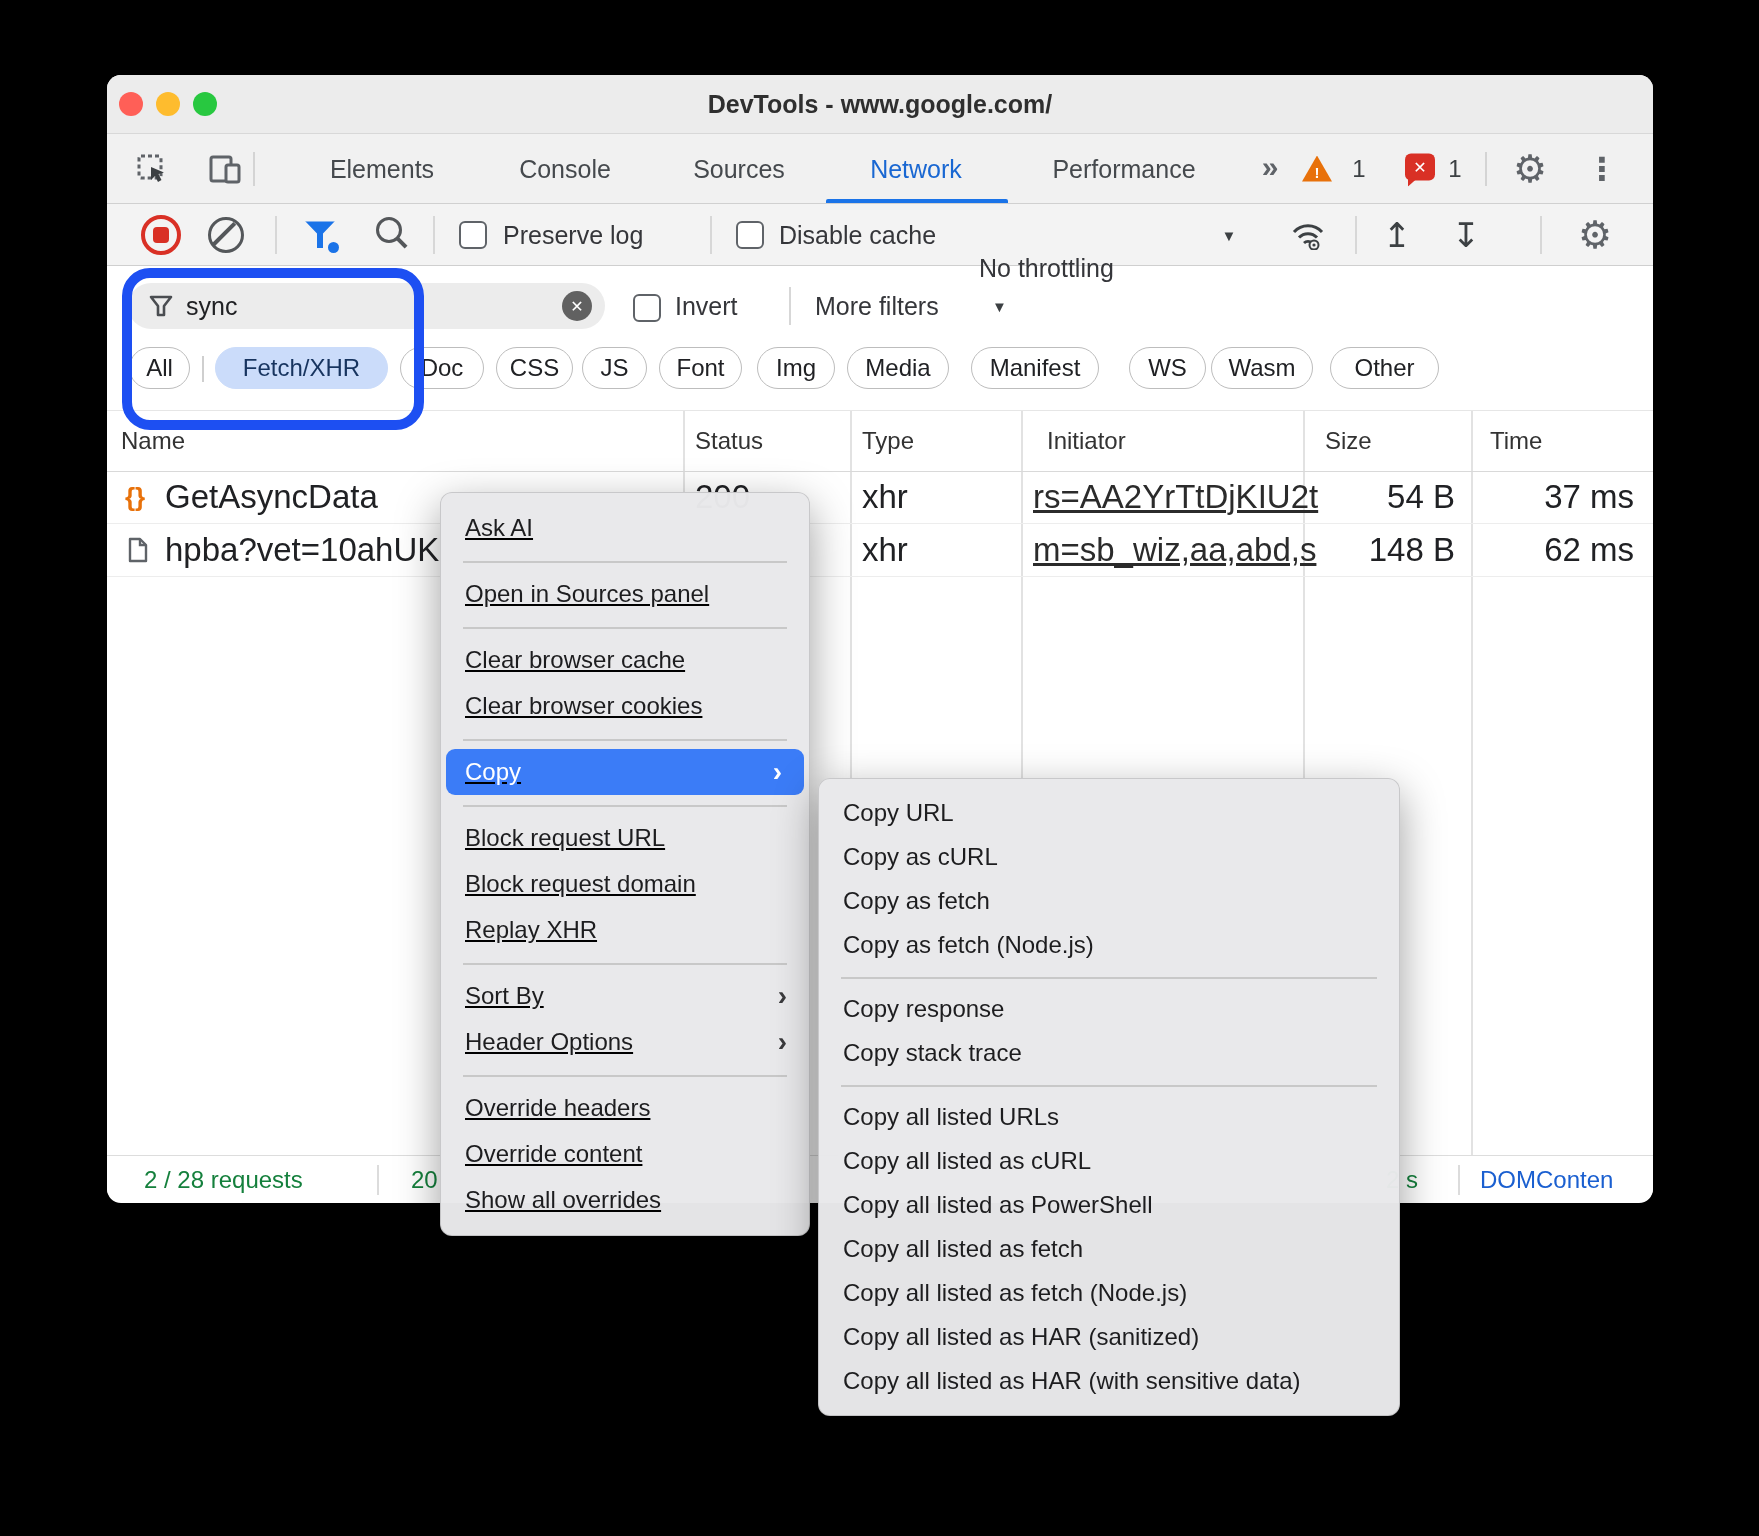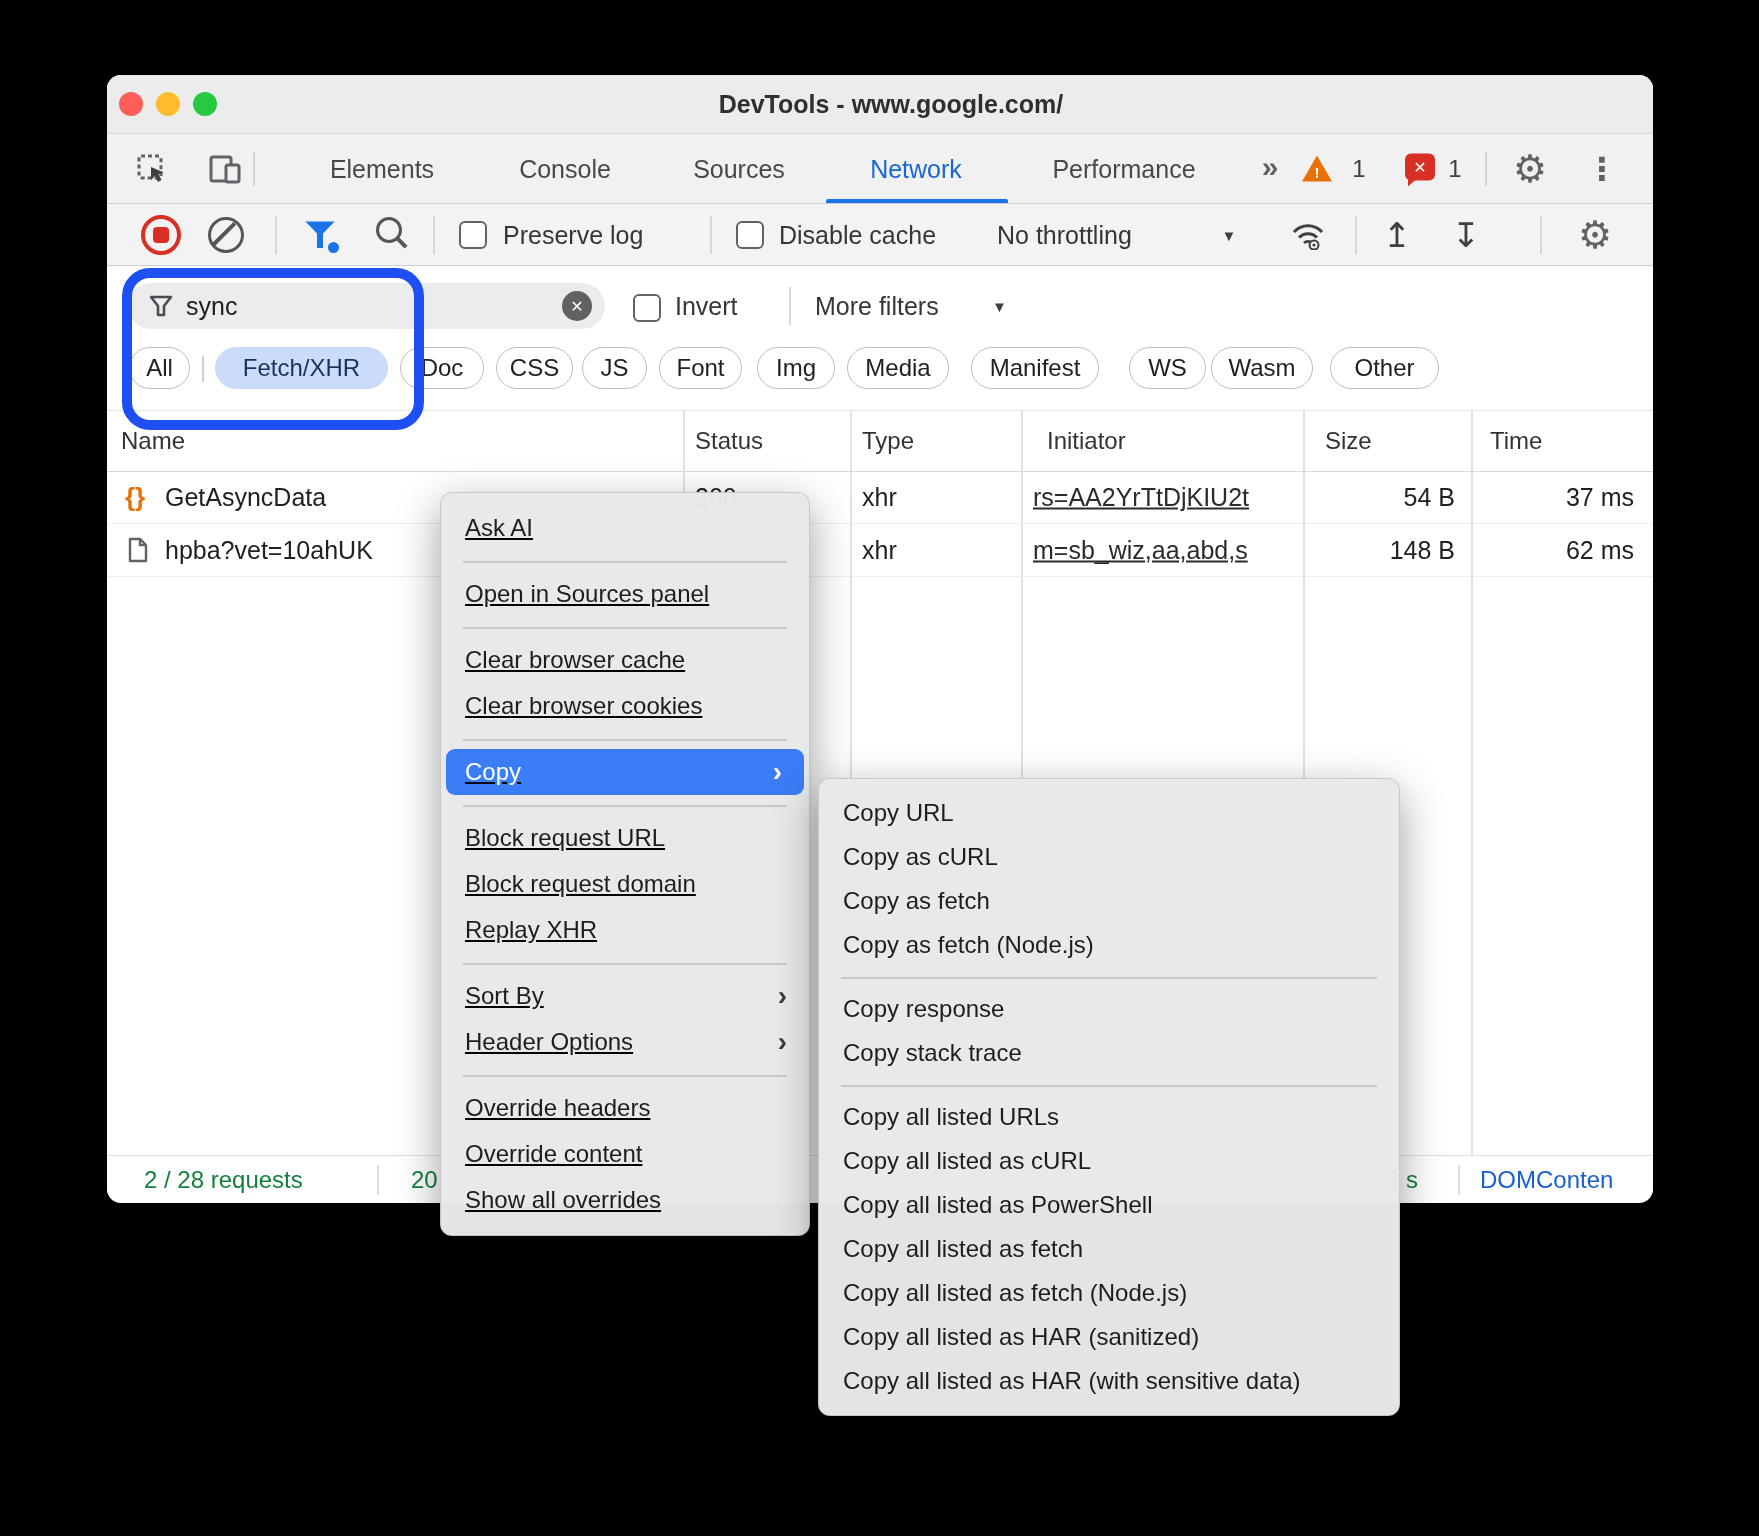--- a/index.html
+++ b/index.html
@@ -10,21 +10,21 @@
   .vc{transform:translateY(-50%);}
 
   
   #win{left:107px;top:75px;width:1546px;height:1127px;background:#fff;border-radius:14px;
        box-shadow:0 25px 70px rgba(0,0,0,.55);}
 
   
   #titlebar{left:0;top:0;width:100%;height:58px;background:#ececec;border-radius:14px 14px 0 0;
             border-bottom:1px solid #d8d8d8;}
   .tl{width:24px;height:24px;border-radius:50%;top:17px;}
-  #titlebar .title{width:100%;text-align:center;top:50%;font-size:25px;font-weight:bold;color:#2f2f2f;margin-left:11px;}
+  #titlebar .title{width:100%;text-align:center;top:50%;font-size:25px;font-weight:bold;color:#2f2f2f;}
 
   
   #tabbar{left:0;top:59px;width:100%;height:69px;background:#f1f1f1;border-bottom:1px solid #d0d0d0;}
   .tab{top:50%;font-size:25px;color:#45494d;white-space:nowrap;cursor:default;}
   .tab.active{color:#1967d2;}
   #net-underline{left:719px;bottom:0;width:182px;height:4px;background:#1a73e8;border-radius:2px 2px 0 0;}
   .tb-sep{width:2px;height:34px;background:#d4d4d4;top:50%;}
   .count{font-size:24px;color:#3c4043;top:50%;}
   .warn-tri{width:30px;height:26px;background:#e8710a;clip-path:polygon(50% 0,100% 100%,0 100%);
             top:50%;display:flex;align-items:flex-end;justify-content:center;}
@@ -65,21 +65,21 @@
   .chip-sep{left:95px;top:281px;width:2px;height:26px;background:#cfcfcf;}
 
   
   #annotation{left:15px;top:193px;width:282px;height:142px;border:10px solid #1d4ff2;border-radius:28px;}
 
   
   .col-line{top:335px;height:745px;width:1.5px;background:#e2e2e2;}
   #thead{left:0;top:335px;width:100%;height:60px;border-top:1px solid #e6e6e6;border-bottom:1px solid #d9d9d9;}
   .hcell{top:50%;font-size:24px;color:#333;}
   .row{left:0;width:100%;height:53px;border-bottom:1px solid #ededed;}
-  .cell{top:50%;font-size:25px;color:#202124;white-space:nowrap;}
+  .cell{top:50%;font-size:33px;color:#202124;white-space:nowrap;}
   .cell.link{text-decoration:underline;color:#2b2b2b;cursor:pointer;}
   .cell.num{text-align:right;}
   .braces{font-weight:bold;color:#e8710a;font-size:26px;}
   .doc-ic{width:22px;height:26px;}
 
   
   #statusbar{left:0;top:1080px;width:100%;height:47px;border-top:1px solid #ddd;background:#fff;
              border-radius:0 0 14px 14px;overflow:hidden;}
   .st{top:50%;font-size:24px;color:#15803d;white-space:nowrap;}
   .st.blue{color:#1a5fd0;}
@@ -156,21 +156,21 @@
     <span class="t-sep ab vc" style="left:168px;"></span>
     <span class="funnel ab cc" style="left:213px;"></span>
     <span class="funnel-dot ab" style="left:221px;"></span>
     <span class="mag ab cc" style="left:282px;"></span>
     <span class="t-sep ab vc" style="left:326px;"></span>
     <span class="chk ab cc" style="left:366px;"></span>
     <span class="tlabel ab vc" style="left:396px;">Preserve log</span>
     <span class="t-sep ab vc" style="left:603px;"></span>
     <span class="chk ab cc" style="left:643px;"></span>
     <span class="tlabel ab vc" style="left:672px;">Disable cache</span>
-    <span class="tlabel ab vc" style="left:890px;">No throttling</span>
+    <span class="tlabel ab vc" style="left:872px;margin-top:33px;">No throttling</span>
     <span class="drop-arrow ab cc" style="left:1122px;">▼</span>
     <span class="ab cc" style="left:1201px;top:50%;">
       <svg width="36" height="30" viewBox="0 0 36 30">
           <path d="M4 12 A 19 19 0 0 1 32 12" fill="none" stroke="#3c4043" stroke-width="3"></path>
           <path d="M9 17.5 A 12.5 12.5 0 0 1 27 17.5" fill="none" stroke="#3c4043" stroke-width="3"></path>
           <path d="M14 23 A 6 6 0 0 1 22 23" fill="none" stroke="#3c4043" stroke-width="3"></path>
           <circle cx="24" cy="25" r="4.5" fill="#f3f3f3" stroke="#3c4043" stroke-width="2"></circle>
           <circle cx="24" cy="25" r="1.6" fill="#3c4043"></circle>
         </svg>
     </span>

